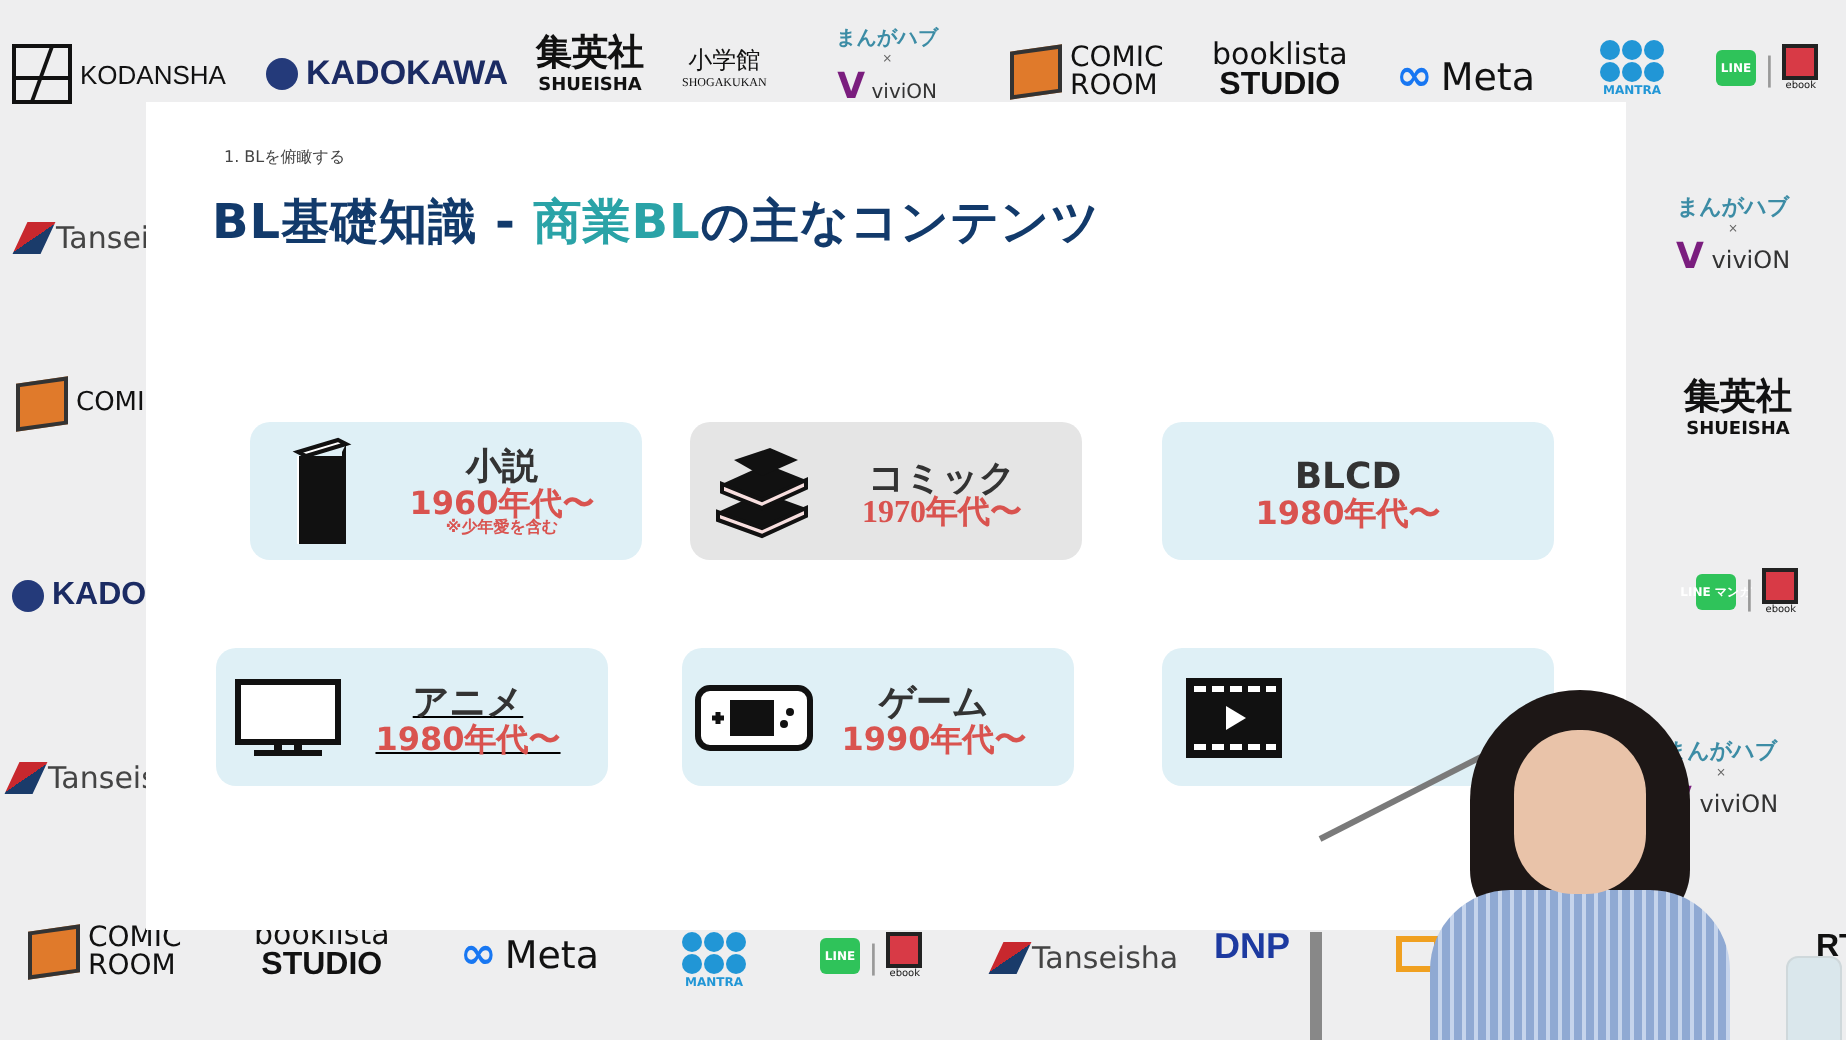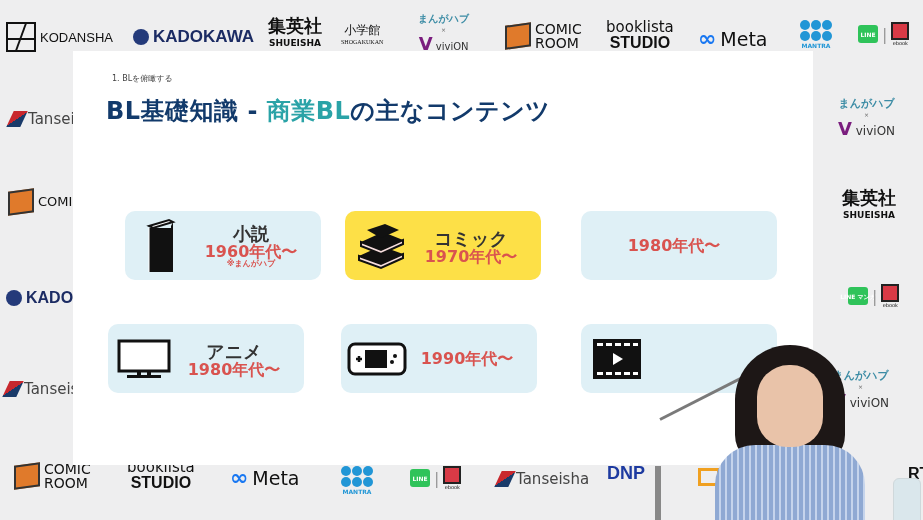--- a/index.html
+++ b/index.html
@@ -28,21 +28,21 @@
     position:absolute; left:73px; top:51px; width:740px; height:414px; background:#ffffff;
   }
   .breadcrumb { position:absolute; left:39px; top:22px; font-size:8px; color:#444;text-align:center; }
   .title { position:absolute; left:33px; top:44px; font-size:24px; font-weight:700; color:#123a6b; letter-spacing:0.5px; }
   .title .accent { color:#2aa3a7; }
 
   .card {
     position:absolute; width:196px; height:69px; border-radius:10px;
     background:#dff0f6; display:flex; align-items:center; box-sizing:border-box;
   }
-  .card.pink { background:#fde047; }
+  .card.pink { background:#e5e5e5;font-family:Liberation Serif, serif; }
   .card .icon { width:60px; height:100%; display:flex; align-items:center; justify-content:center; margin-left:6px; }
   .card .body { flex:1; text-align:center; padding-right:10px; }
   .card .label { font-size:18px; font-weight:700; color:#333; line-height:22px; }
   .card .period { font-size:16px; font-weight:700; color:#d9534f; line-height:14px; }
   .card .note { font-size:8px; font-weight:700; color:#d9534f; line-height:10px; }
 
   .person { position:absolute; left:705px; top:345px; width:170px; height:175px; }
   .hair { position:absolute; left:30px; top:0; width:110px; height:120px; background:#1d1716; border-radius:55px 55px 30px 30px; }
   .face { position:absolute; left:52px; top:20px; width:66px; height:82px; background:#e9c3a9; border-radius:32px 32px 30px 30px; }
   .shirt { position:absolute; left:10px; top:100px; width:150px; height:80px; background:#8fa9d3; border-radius:40px 40px 0 0;
@@ -216,21 +216,21 @@
       <svg width="40" height="56" viewBox="0 0 40 56">
         <path d="M8 8 L28 2 L32 4 L12 10 Z" fill="#fff" stroke="#111" stroke-width="2"></path>
         <rect x="8" y="10" width="24" height="44" fill="#111"></rect>
         <path d="M32 4 L32 50 L30 52 L30 8 Z" fill="#111"></path>
         <path d="M8 10 L8 54" stroke="#fff" stroke-width="1"></path>
       </svg>
     </div>
     <div class="body">
       <div class="label">小説</div>
       <div class="period">1960年代〜</div>
-      <div class="note">※まんがハブ</div>
+      <div class="note">※少年愛を含む</div>
     </div>
   </div>
 
   <div class="card pink" style="left:272px;top:160px;">
     <div class="icon">
       <svg width="52" height="48" viewBox="0 0 52 48">
         <path d="M4 34 L26 24 L48 32 L26 42 Z" fill="#111"></path>
         <path d="M4 34 L4 38 L26 46 L48 36 L48 32 L26 42 Z" fill="#f7dede" stroke="#111" stroke-width="2"></path>
         <path d="M6 20 L28 10 L48 18 L26 28 Z" fill="#111"></path>
         <path d="M6 20 L6 24 L26 32 L48 22 L48 18 L26 28 Z" fill="#f7dede" stroke="#111" stroke-width="2"></path>
@@ -238,25 +238,26 @@
       </svg>
     </div>
     <div class="body">
       <div class="label">コミック</div>
       <div class="period">1970年代〜</div>
     </div>
   </div>
 
   <div class="card" style="left:508px;top:160px;">
     <div class="body">
+      <div class="label">BLCD</div>
       <div class="period">1980年代〜</div>
     </div>
   </div>
 
-  <div class="card" style="left:35px;top:273px;">
+  <div class="card" style="left:35px;top:273px;text-decoration:underline;">
     <div class="icon">
       <svg width="54" height="40" viewBox="0 0 54 40">
         <rect x="2" y="2" width="50" height="30" fill="#fff" stroke="#111" stroke-width="3"></rect>
         <rect x="20" y="32" width="4" height="4" fill="#111"></rect>
         <rect x="30" y="32" width="4" height="4" fill="#111"></rect>
         <rect x="10" y="36" width="34" height="3" fill="#111"></rect>
       </svg>
     </div>
     <div class="body">
       <div class="label">アニメ</div>
@@ -268,20 +269,21 @@
     <div class="icon">
       <svg width="60" height="34" viewBox="0 0 60 34">
         <rect x="2" y="2" width="56" height="30" rx="6" fill="#fff" stroke="#111" stroke-width="3"></rect>
         <rect x="18" y="8" width="22" height="18" fill="#111"></rect>
         <path d="M9 17 H15 M12 14 V20" stroke="#111" stroke-width="2.5"></path>
         <circle cx="48" cy="14" r="2" fill="#111"></circle>
         <circle cx="45" cy="20" r="2" fill="#111"></circle>
       </svg>
     </div>
     <div class="body">
+      <div class="label">ゲーム</div>
       <div class="period">1990年代〜</div>
     </div>
   </div>
 
   <div class="card" style="left:508px;top:273px;">
     <div class="icon">
       <svg width="48" height="40" viewBox="0 0 48 40">
         <rect x="0" y="0" width="48" height="40" fill="#111"></rect>
         <g fill="#fff">
           <rect x="4" y="4" width="6" height="3"></rect>

